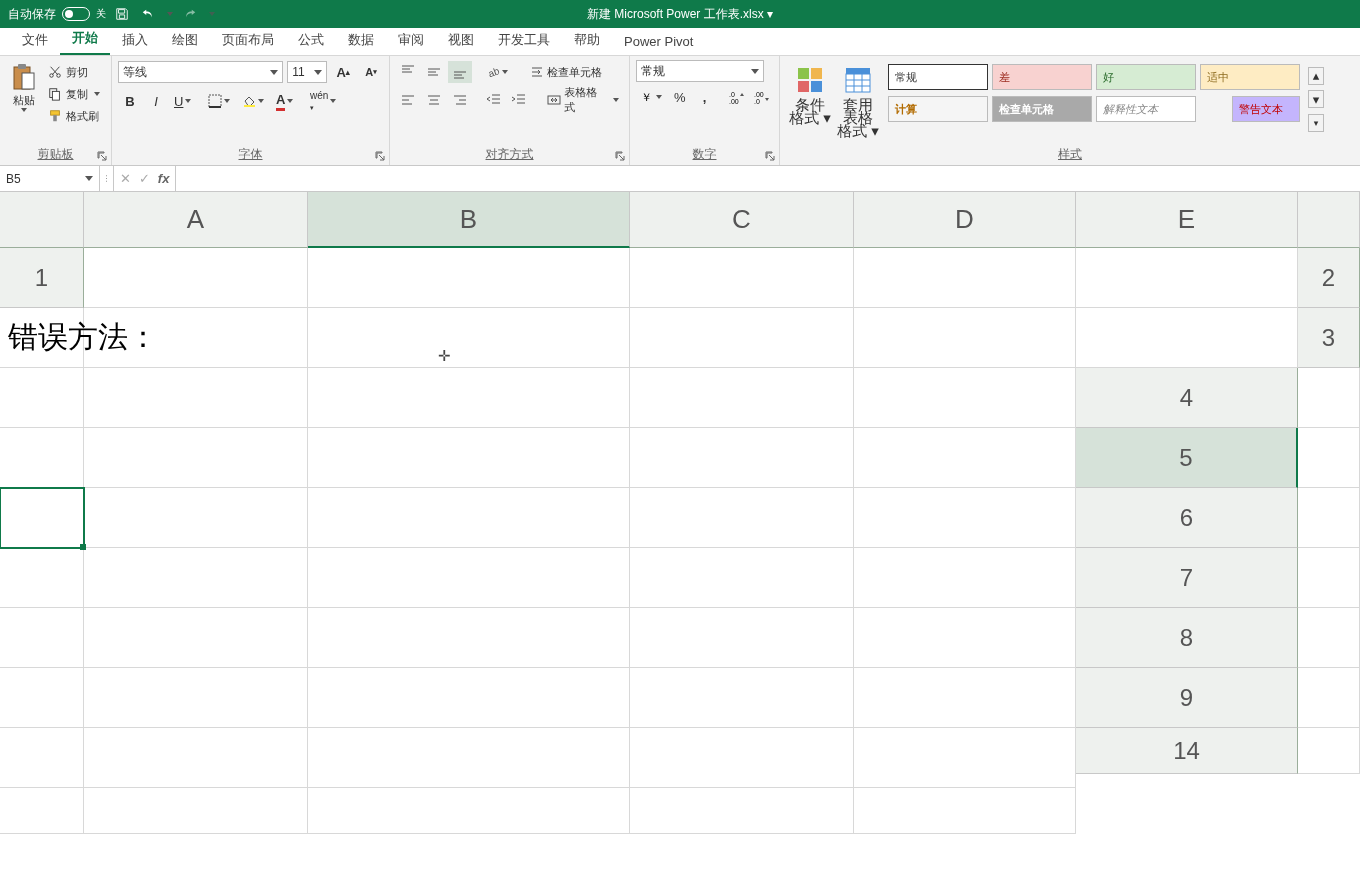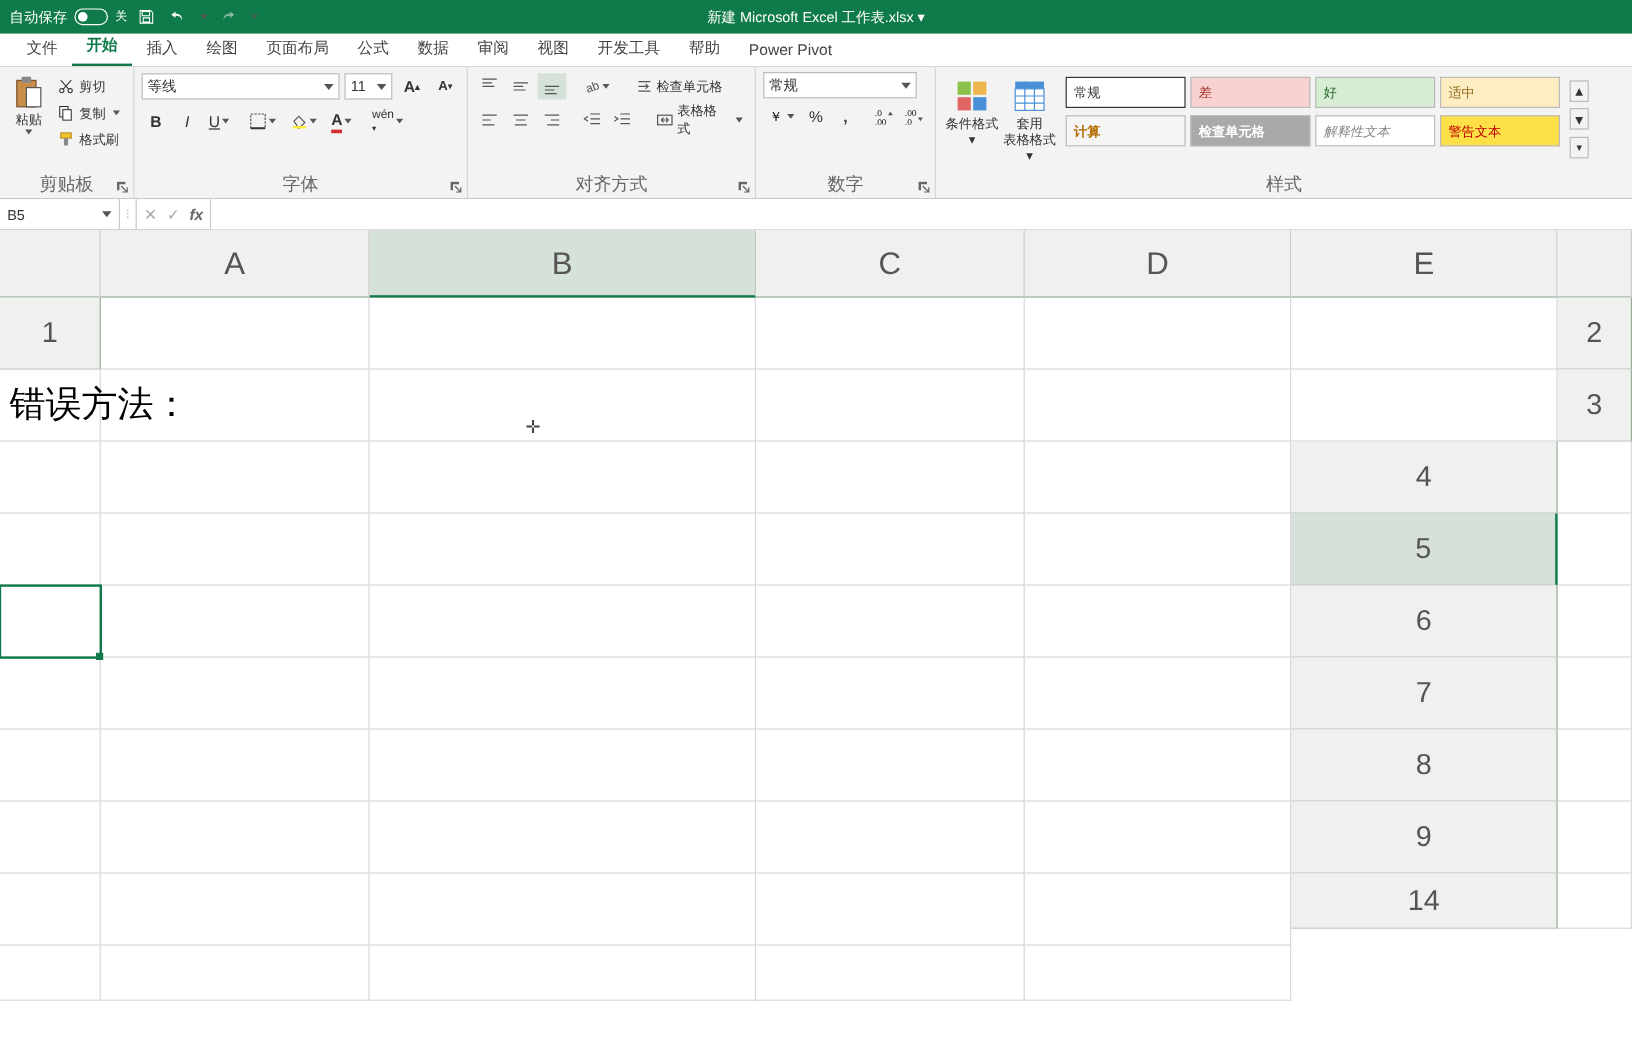--- a/index.html
+++ b/index.html
@@ -19,21 +19,21 @@
 .search-wrap input::placeholder { color:#d5efe3; }
 
 
 .tabs { height:28px; background:#fff; display:flex; align-items:flex-end; padding:0 10px; gap:0; border-bottom:1px solid #d7d7d7; }
 .tab { padding:6px 12px; font-size:13px; color:#444; cursor:pointer; }
 .tab.active { color:#0f7a4a; font-weight:600; border-bottom:2px solid #0f7a4a; }
 
 
 .ribbon { height:110px; background:#f3f3f3; display:flex; border-bottom:1px solid #c8c8c8; }
 .rgroup { border-right:1px solid #d7d7d7; padding:4px 6px 0 6px; display:flex; flex-direction:column; position:relative; }
-.rgroup .grouplabel { position:absolute; bottom:2px; left:0; right:0; text-align:center; font-size:15px; color:#666; }
+.rgroup .grouplabel { position:absolute; bottom:2px; left:0; right:0; text-align:center; font-size:12px; color:#666;text-decoration:underline; }
 .rgroup .dlg { position:absolute; right:2px; bottom:2px; width:12px; height:12px; }
 .rgroup .dlg svg { width:10px; height:10px; fill:#666; }
 
 .clipboard { width:112px; }
 .clipboard .main { display:flex; gap:4px; }
 .bigbtn { display:flex; flex-direction:column; align-items:center; justify-content:flex-start; padding:2px 4px; width:36px; }
 .bigbtn .ico { width:28px; height:32px; display:flex; align-items:center; justify-content:center; }
 .bigbtn .lbl { font-size:11px; text-align:center; line-height:12px; }
 .smallrow { display:flex; flex-direction:column; gap:2px; padding-top:2px; }
 .smallbtn { display:flex; align-items:center; gap:4px; font-size:11px; height:20px; padding:0 2px; }
@@ -50,31 +50,31 @@
 .aplus { font-weight:bold; font-size:13px;}
 
 .align { width:240px; }
 .align .row { display:flex; gap:2px; align-items:center; height:24px; margin-bottom:4px;}
 .txtbtn { display:flex; align-items:center; gap:3px; font-size:11px; padding:0 4px; height:22px;}
 
 .number { width:150px; }
 .number .row { display:flex; gap:2px; align-items:center; margin-bottom:4px;}
 .bigbtn2 { display:flex; flex-direction:column; align-items:center; width:48px; padding:2px;}
 .bigbtn2 .ico { height:36px; display:flex; align-items:center; justify-content:center;}
-.bigbtn2 .lbl { font-size:11px; text-align:center; line-height:13px;}
+.bigbtn2 .lbl { font-size:15px; text-align:center; line-height:13px;}
 .stylegrid { display:grid; grid-template-columns:repeat(4,100px); grid-template-rows:28px 28px; gap:4px; padding:4px 6px;}
 .stylebox { border:1px solid #bbb; display:flex; align-items:center; padding:0 6px; font-size:11px; height:26px;}
 .sb-normal { background:#fff; color:#333; border:1px solid #333;}
 .sb-bad { background:#f8d2d0; color:#9c2d20;}
 .sb-good { background:#d6ecd3; color:#2a6b2b;}
 .sb-neutral { background:#feecc3; color:#8d6b1e;}
 .sb-calc { background:#f5f5f5; color:#b26b00; font-weight:bold;}
 .sb-check { background:#a9a9a9; color:#fff; font-weight:bold;}
 .sb-explain { background:#fff; color:#888; font-style:italic;}
-.sb-warn { background:#fde047; color:#c00000;}
+.sb-warn { background:#c4b5fd; color:#c00000;margin-left:32px;}
 
 
 .fbar { height:26px; border-bottom:1px solid #c8c8c8; display:flex; align-items:stretch; background:#fff;}
 .namebox { width:100px; border-right:1px solid #c8c8c8; display:flex; align-items:center; padding:0 6px; font-size:12px; position:relative;}
 .namebox::after { content:""; position:absolute; right:6px; border-left:4px solid transparent; border-right:4px solid transparent; border-top:5px solid #555;}
 .fxbtns { display:flex; align-items:center; border-right:1px solid #c8c8c8; padding:0 6px; gap:8px;}
 .fxbtns span { color:#aaa; font-size:13px;}
 .fxbtns .fx { font-style:italic; color:#666; font-weight:bold;}
 .formula-input { flex:1; border:none; outline:none; padding:0 6px; font-size:12px;}
 
@@ -111,21 +111,21 @@
         </svg>
       </span>
     <span class="tb-btn drop" style="width:10px;"></span>
     <span class="tb-btn" style="opacity:.5">
         <svg viewBox="0 0 16 16" width="14" height="14">
           <path d="M10 3l4 3-4 3V7c-3 0-6 1-6 5-1-5 2-7 6-7z"></path>
         </svg>
       </span>
     <span class="tb-btn drop" style="width:10px;opacity:.7"></span>
   </div>
-  <div class="title-center">新建 Microsoft Excel 工作表.xlsx ▾</div>
+  <div class="title-center">新建 Microsoft Power 工作表.xlsx ▾</div>
 </div>
 
 <div class="tabs">
   <div class="tab">文件</div>
   <div class="tab active">开始</div>
   <div class="tab">插入</div>
   <div class="tab">绘图</div>
   <div class="tab">页面布局</div>
   <div class="tab">公式</div>
   <div class="tab">数据</div>

